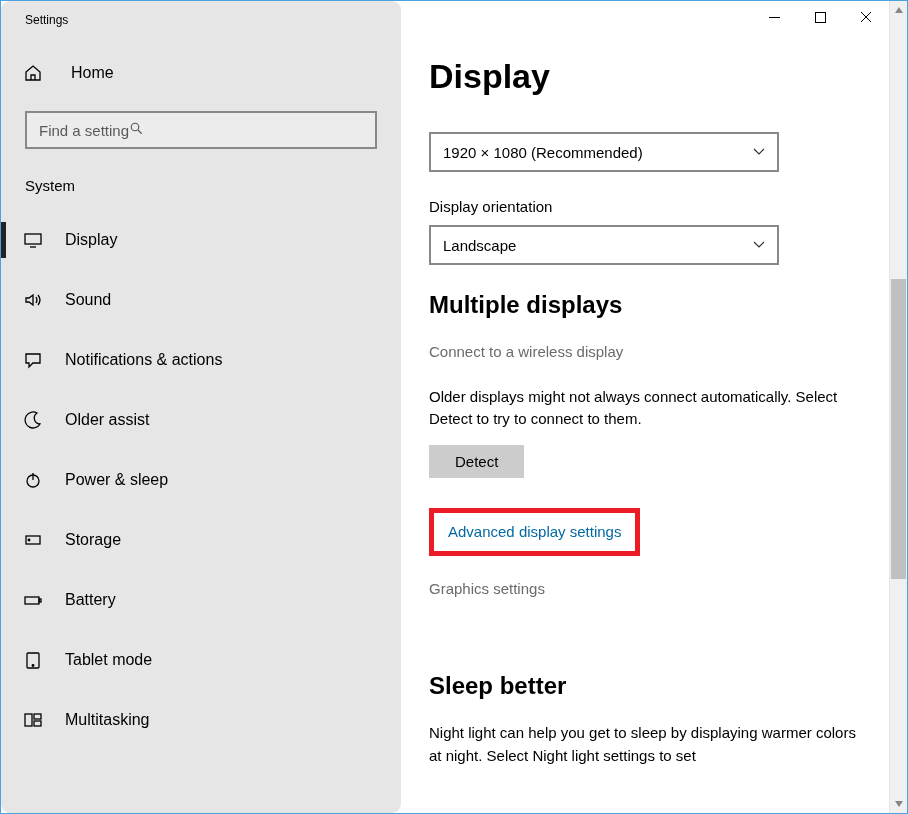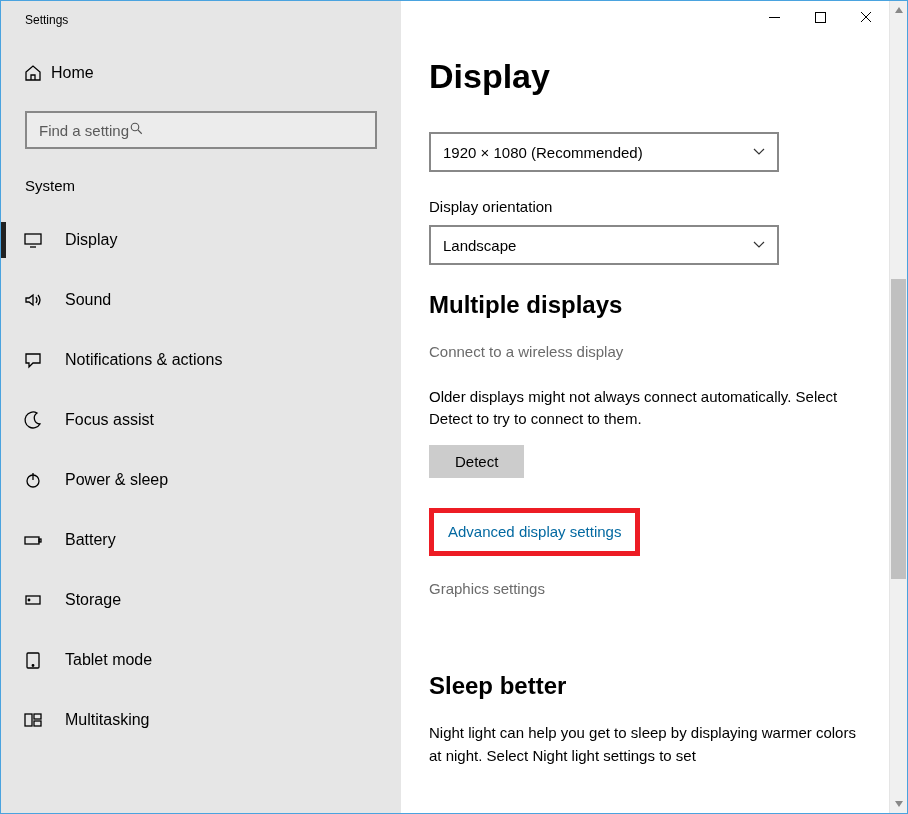--- a/index.html
+++ b/index.html
@@ -9,26 +9,27 @@
     display: flex; flex-direction: column;
   }
   .win-btn {
     width: 46px; height: 32px; display: flex; align-items: center; justify-content: center;
     font-size: 14px; color: #000;
   }
   .content-row { flex: 1; display: flex; min-height: 0; }
   .sidebar {
     width: 400px; background: #e6e6e6; padding: 0; display: flex; flex-direction: column;
     position: relative;
+    border-radius: 9px;
   }
   .sidebar-title {
     font-size: 12px; padding: 12px 0 12px 24px; color: #000;
   }
   .home-row {
-    display: flex; align-items: center; height: 52px; padding-left: 22px; gap: 8px;
+    display: flex; align-items: center; height: 52px; padding-left: 22px; gap: 28px;
     font-size: 16px; color: #000; margin-top: 8px;
   }
   .search-wrap {
     margin: 12px 24px 24px 24px;
   }
   .search-box {
     width: 100%; height: 38px; border: 2px solid #888; background: #ececec;
     display: flex; align-items: center; padding: 0 12px; justify-content: flex-start;
     font-size: 15px; color: #666;
   }
@@ -143,48 +144,48 @@
               </svg>
           </span>
           <span>Notifications &amp; actions</span>
         </div>
         <div class="nav-item">
           <span class="nav-icon">
             <svg viewBox="0 0 20 20">
                 <path d="M14 3 A8 8 0 1 0 17 14 A6 6 0 0 1 14 3 Z"></path>
               </svg>
           </span>
-          <span>Focus assist</span>
+          <span>Older assist</span>
         </div>
         <div class="nav-item">
           <span class="nav-icon">
             <svg viewBox="0 0 20 20">
                 <circle cx="10" cy="11" r="6"></circle>
                 <line x1="10" y1="3" x2="10" y2="10"></line>
               </svg>
           </span>
           <span>Power &amp; sleep</span>
         </div>
         <div class="nav-item">
           <span class="nav-icon">
             <svg viewBox="0 0 20 20">
+                <rect x="3" y="6" width="14" height="8"></rect>
+                <circle cx="6" cy="10" r="0.8" fill="#000"></circle>
+              </svg>
+          </span>
+          <span>Storage</span>
+        </div>
+        <div class="nav-item">
+          <span class="nav-icon">
+            <svg viewBox="0 0 20 20">
                 <rect x="2" y="7" width="14" height="7"></rect>
                 <rect x="16" y="9" width="2" height="3"></rect>
               </svg>
           </span>
           <span>Battery</span>
-        </div>
-        <div class="nav-item">
-          <span class="nav-icon">
-            <svg viewBox="0 0 20 20">
-                <rect x="3" y="6" width="14" height="8"></rect>
-                <circle cx="6" cy="10" r="0.8" fill="#000"></circle>
-              </svg>
-          </span>
-          <span>Storage</span>
         </div>
         <div class="nav-item">
           <span class="nav-icon">
             <svg viewBox="0 0 20 20">
                 <rect x="4" y="3" width="12" height="15" rx="1"></rect>
                 <circle cx="10" cy="15.5" r="0.8" fill="#000"></circle>
               </svg>
           </span>
           <span>Tablet mode</span>
         </div>

